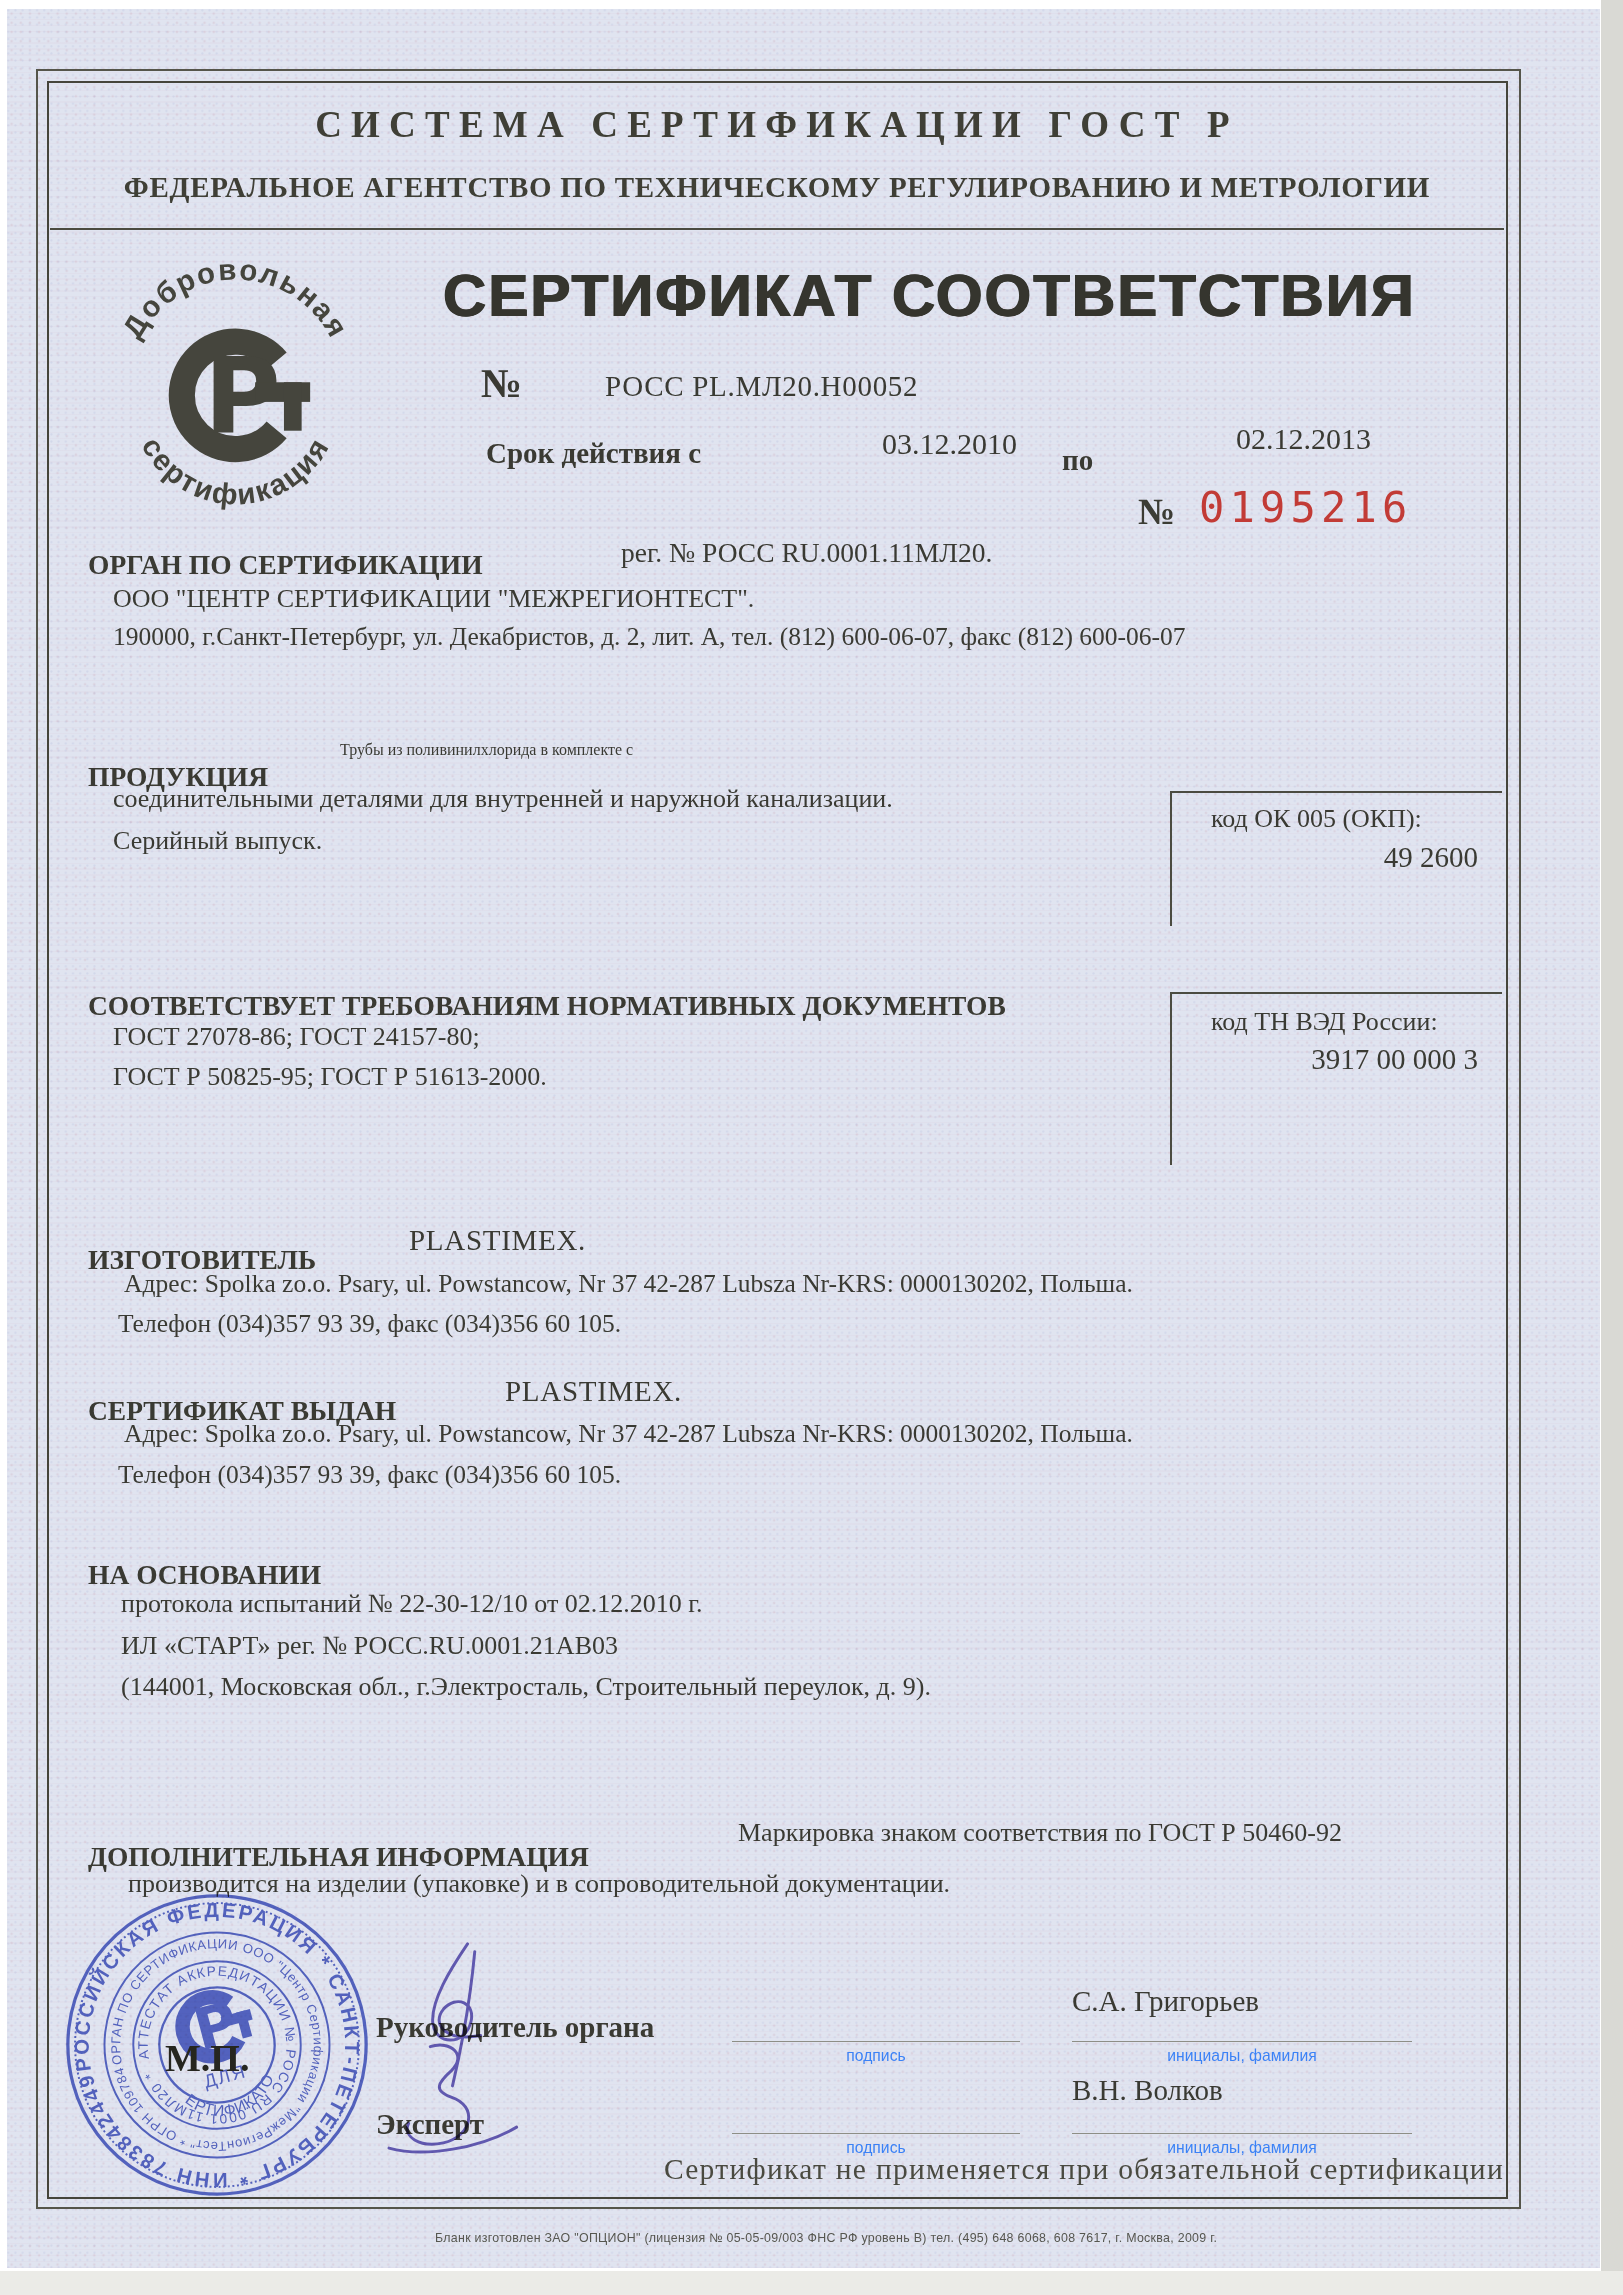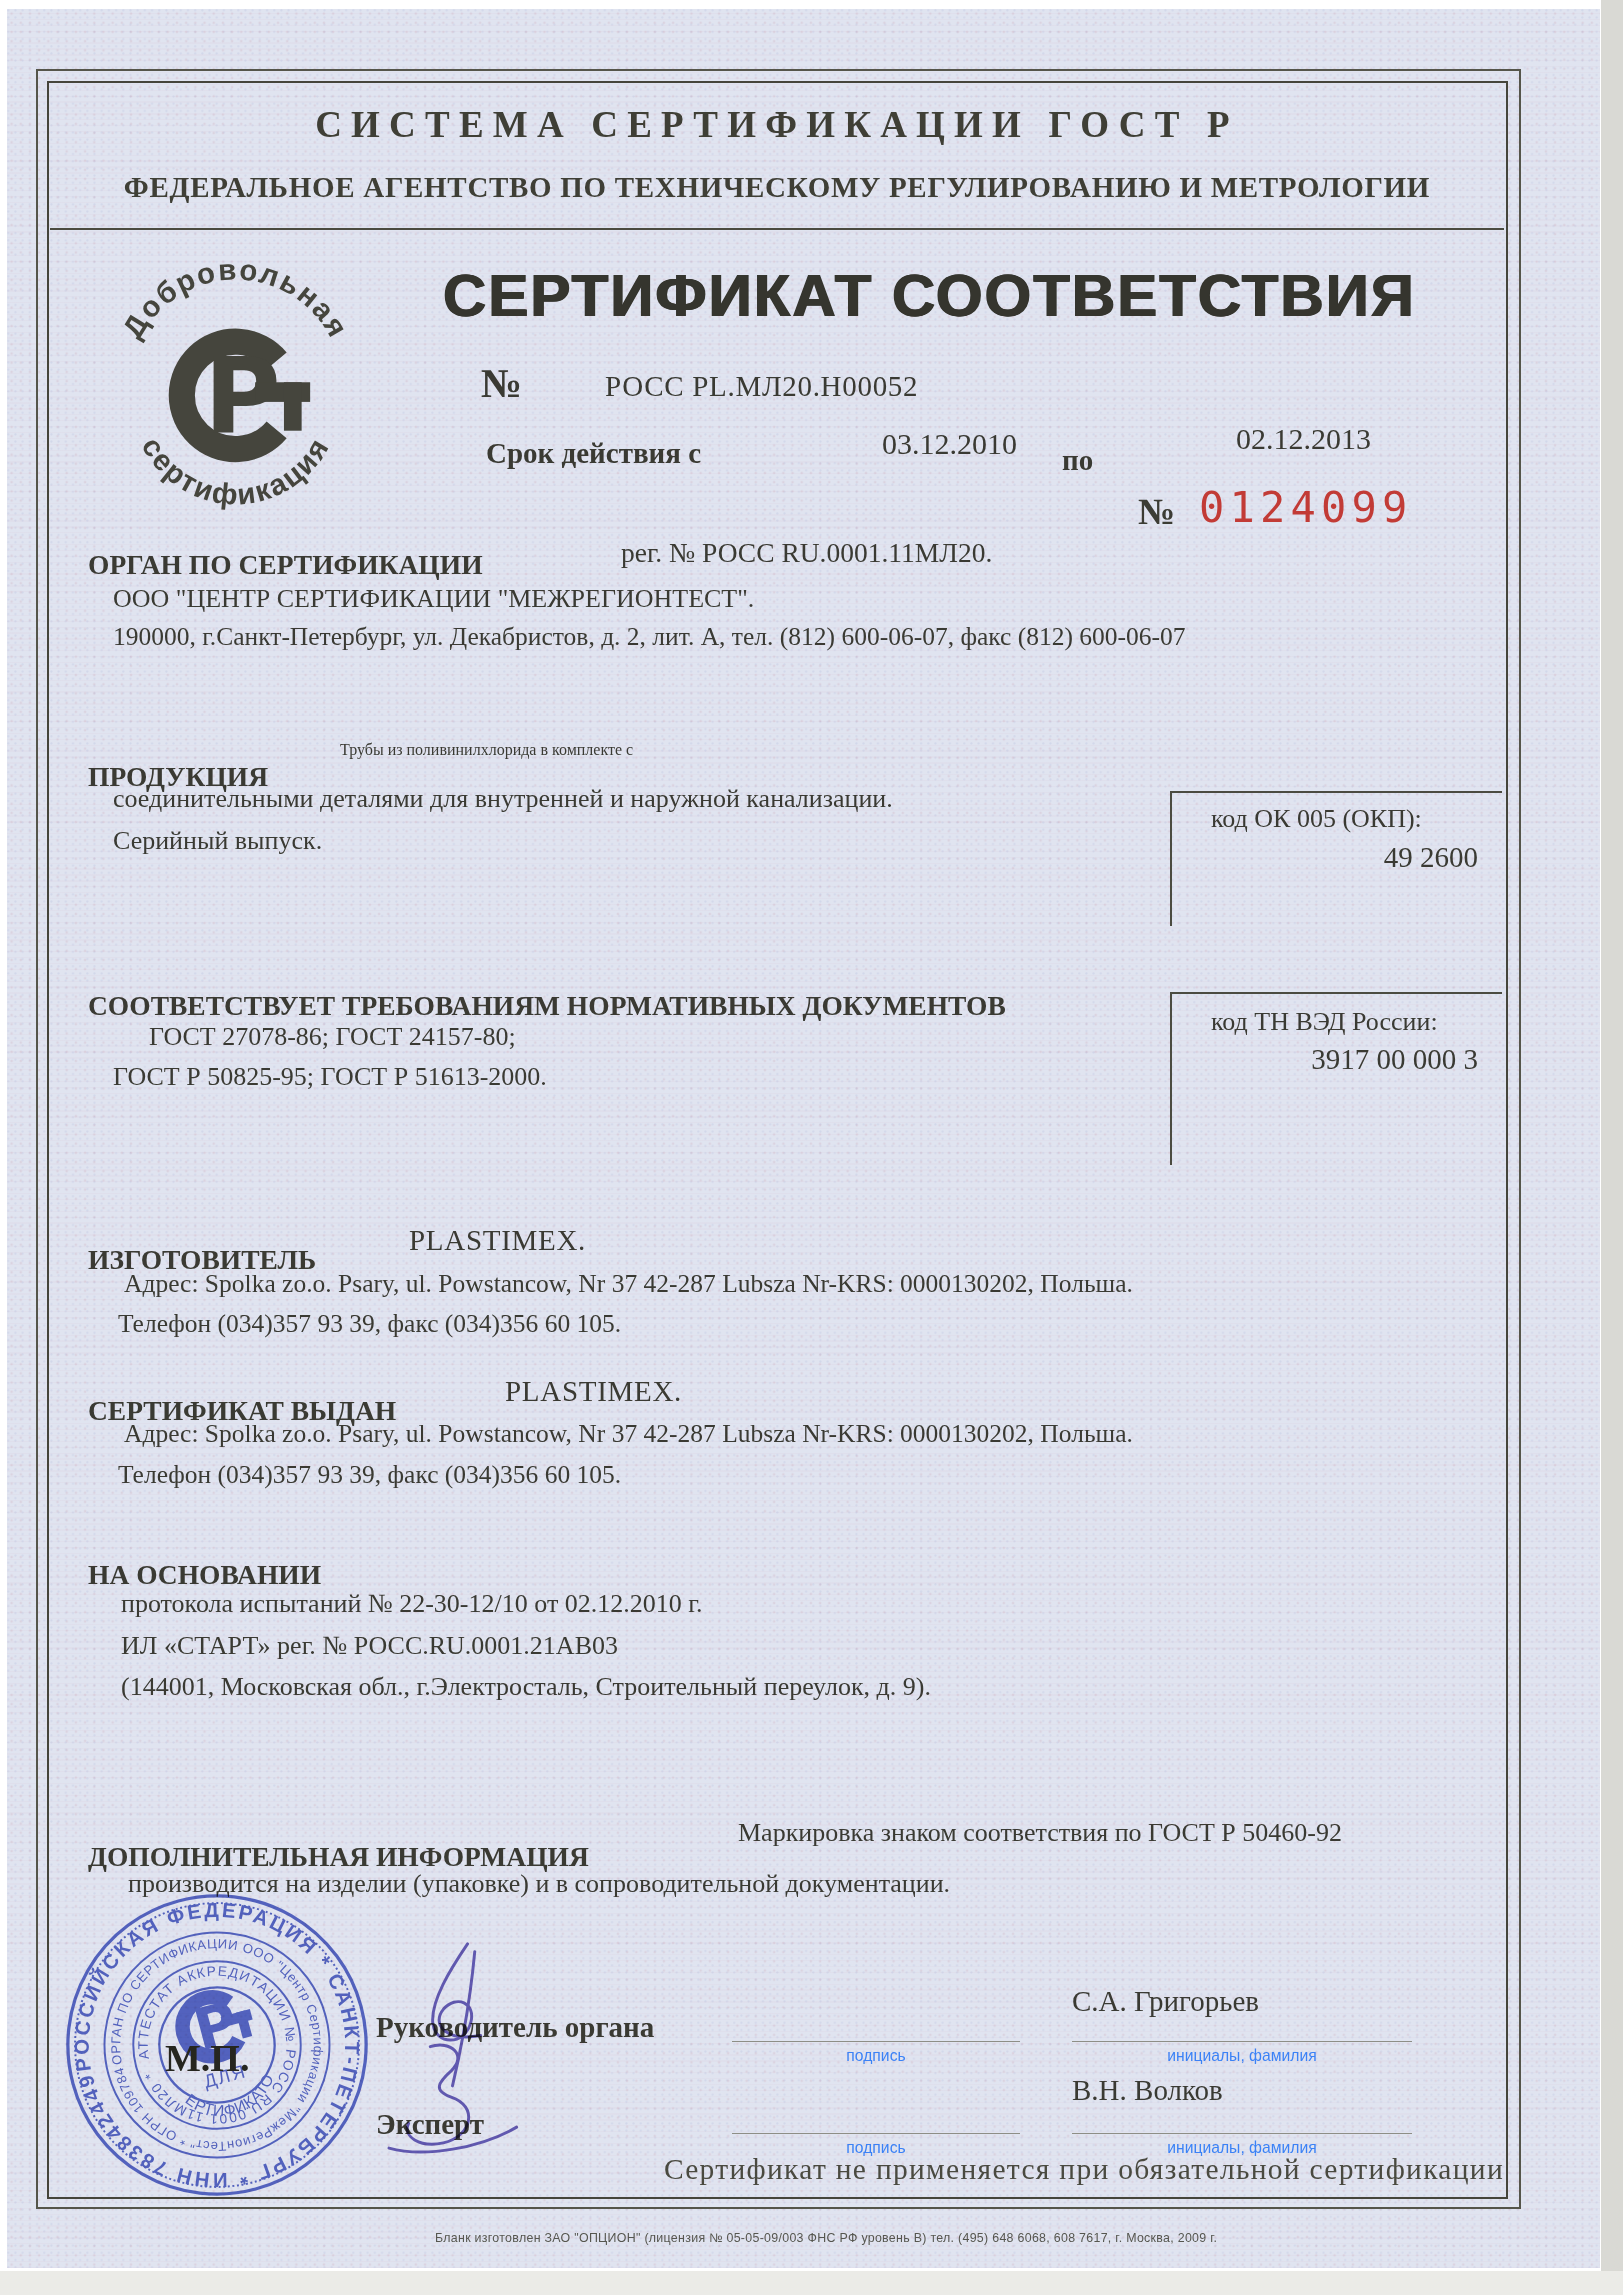--- a/index.html
+++ b/index.html
@@ -75,39 +75,39 @@
 
   <div class="abs ser b" style="left:481px;top:359px;font-size:41px;">№</div>
   <div class="abs ser" style="left:605px;top:370px;font-size:29px;letter-spacing:0.7px;">РОСС PL.МЛ20.Н00052</div>
 
   <div class="abs ser b" style="left:486px;top:437px;font-size:29px;">Срок действия с</div>
   <div class="abs ser" style="left:882px;top:427px;font-size:30px;">03.12.2010</div>
   <div class="abs ser b" style="left:1062px;top:444px;font-size:29px;">по</div>
   <div class="abs ser" style="left:1236px;top:422px;font-size:30px;">02.12.2013</div>
 
   <div class="abs ser b" style="left:1138px;top:490px;font-size:37px;color:#3c3c34;">№</div>
-  <div class="abs mono red" style="left:1199px;top:483px;font-size:42px;letter-spacing:5.2px;">0124099</div>
+  <div class="abs mono red" style="left:1199px;top:483px;font-size:42px;letter-spacing:5.2px;">0195216</div>
 
   <div class="abs ser b" style="left:88px;top:549px;font-size:27.5px;">ОРГАН ПО СЕРТИФИКАЦИИ</div>
   <div class="abs ser" style="left:621px;top:537px;font-size:27.5px;">рег. № РОСС RU.0001.11МЛ20.</div>
   <div class="abs ser" style="left:113px;top:584px;font-size:26px;">ООО "ЦЕНТР СЕРТИФИКАЦИИ "МЕЖРЕГИОНТЕСТ".</div>
   <div class="abs ser" style="left:113px;top:622px;font-size:25.5px;white-space:nowrap;">190000, г.Санкт-Петербург, ул. Декабристов, д. 2, лит. А, тел. (812) 600-06-07, факс (812) 600-06-07</div>
 
   <div class="abs ser b" style="left:88px;top:761px;font-size:27.5px;">ПРОДУКЦИЯ</div>
   <div class="abs ser" style="left:340px;top:741px;font-size:16px;">Трубы из поливинилхлорида в комплекте с</div>
   <div class="abs ser" style="left:113px;top:784px;font-size:26px;">соединительными деталями для внутренней и наружной канализации.</div>
   <div class="abs ser" style="left:113px;top:826px;font-size:26px;">Серийный выпуск.</div>
 
   <div class="codebox-top" style="left:1170px;top:791px;width:332px;"></div>
   <div class="codebox-left" style="left:1170px;top:791px;height:135px;"></div>
   <div class="abs ser" style="left:1211px;top:804px;font-size:26px;">код ОК 005 (ОКП):</div>
   <div class="abs ser" style="left:1170px;top:841px;width:308px;text-align:right;font-size:29px;">49 2600</div>
 
   <div class="abs ser b" style="left:88px;top:990px;font-size:27.5px;">СООТВЕТСТВУЕТ ТРЕБОВАНИЯМ НОРМАТИВНЫХ ДОКУМЕНТОВ</div>
-  <div class="abs ser" style="left:113px;top:1022px;font-size:26px;margin-left:36px;">ГОСТ 27078-86; ГОСТ 24157-80;</div>
+  <div class="abs ser" style="left:113px;top:1022px;font-size:26px;">ГОСТ 27078-86; ГОСТ 24157-80;</div>
   <div class="abs ser" style="left:113px;top:1062px;font-size:26px;">ГОСТ Р 50825-95; ГОСТ Р 51613-2000.</div>
 
   <div class="codebox-top" style="left:1170px;top:992px;width:332px;"></div>
   <div class="codebox-left" style="left:1170px;top:992px;height:173px;"></div>
   <div class="abs ser" style="left:1211px;top:1007px;font-size:26px;">код ТН ВЭД России:</div>
   <div class="abs ser" style="left:1170px;top:1043px;width:308px;text-align:right;font-size:29px;">3917 00 000 3</div>
 
   <div class="abs ser b" style="left:88px;top:1244px;font-size:27.5px;">ИЗГОТОВИТЕЛЬ</div>
   <div class="abs ser" style="left:409px;top:1224px;font-size:29px;letter-spacing:0.7px;">PLASTIMEX.</div>
   <div class="abs ser" style="left:124px;top:1269px;font-size:25.5px;white-space:nowrap;">Адрес: Spolka zo.o. Psary, ul. Powstancow, Nr 37 42-287 Lubsza Nr-KRS: 0000130202, Польша.</div>

